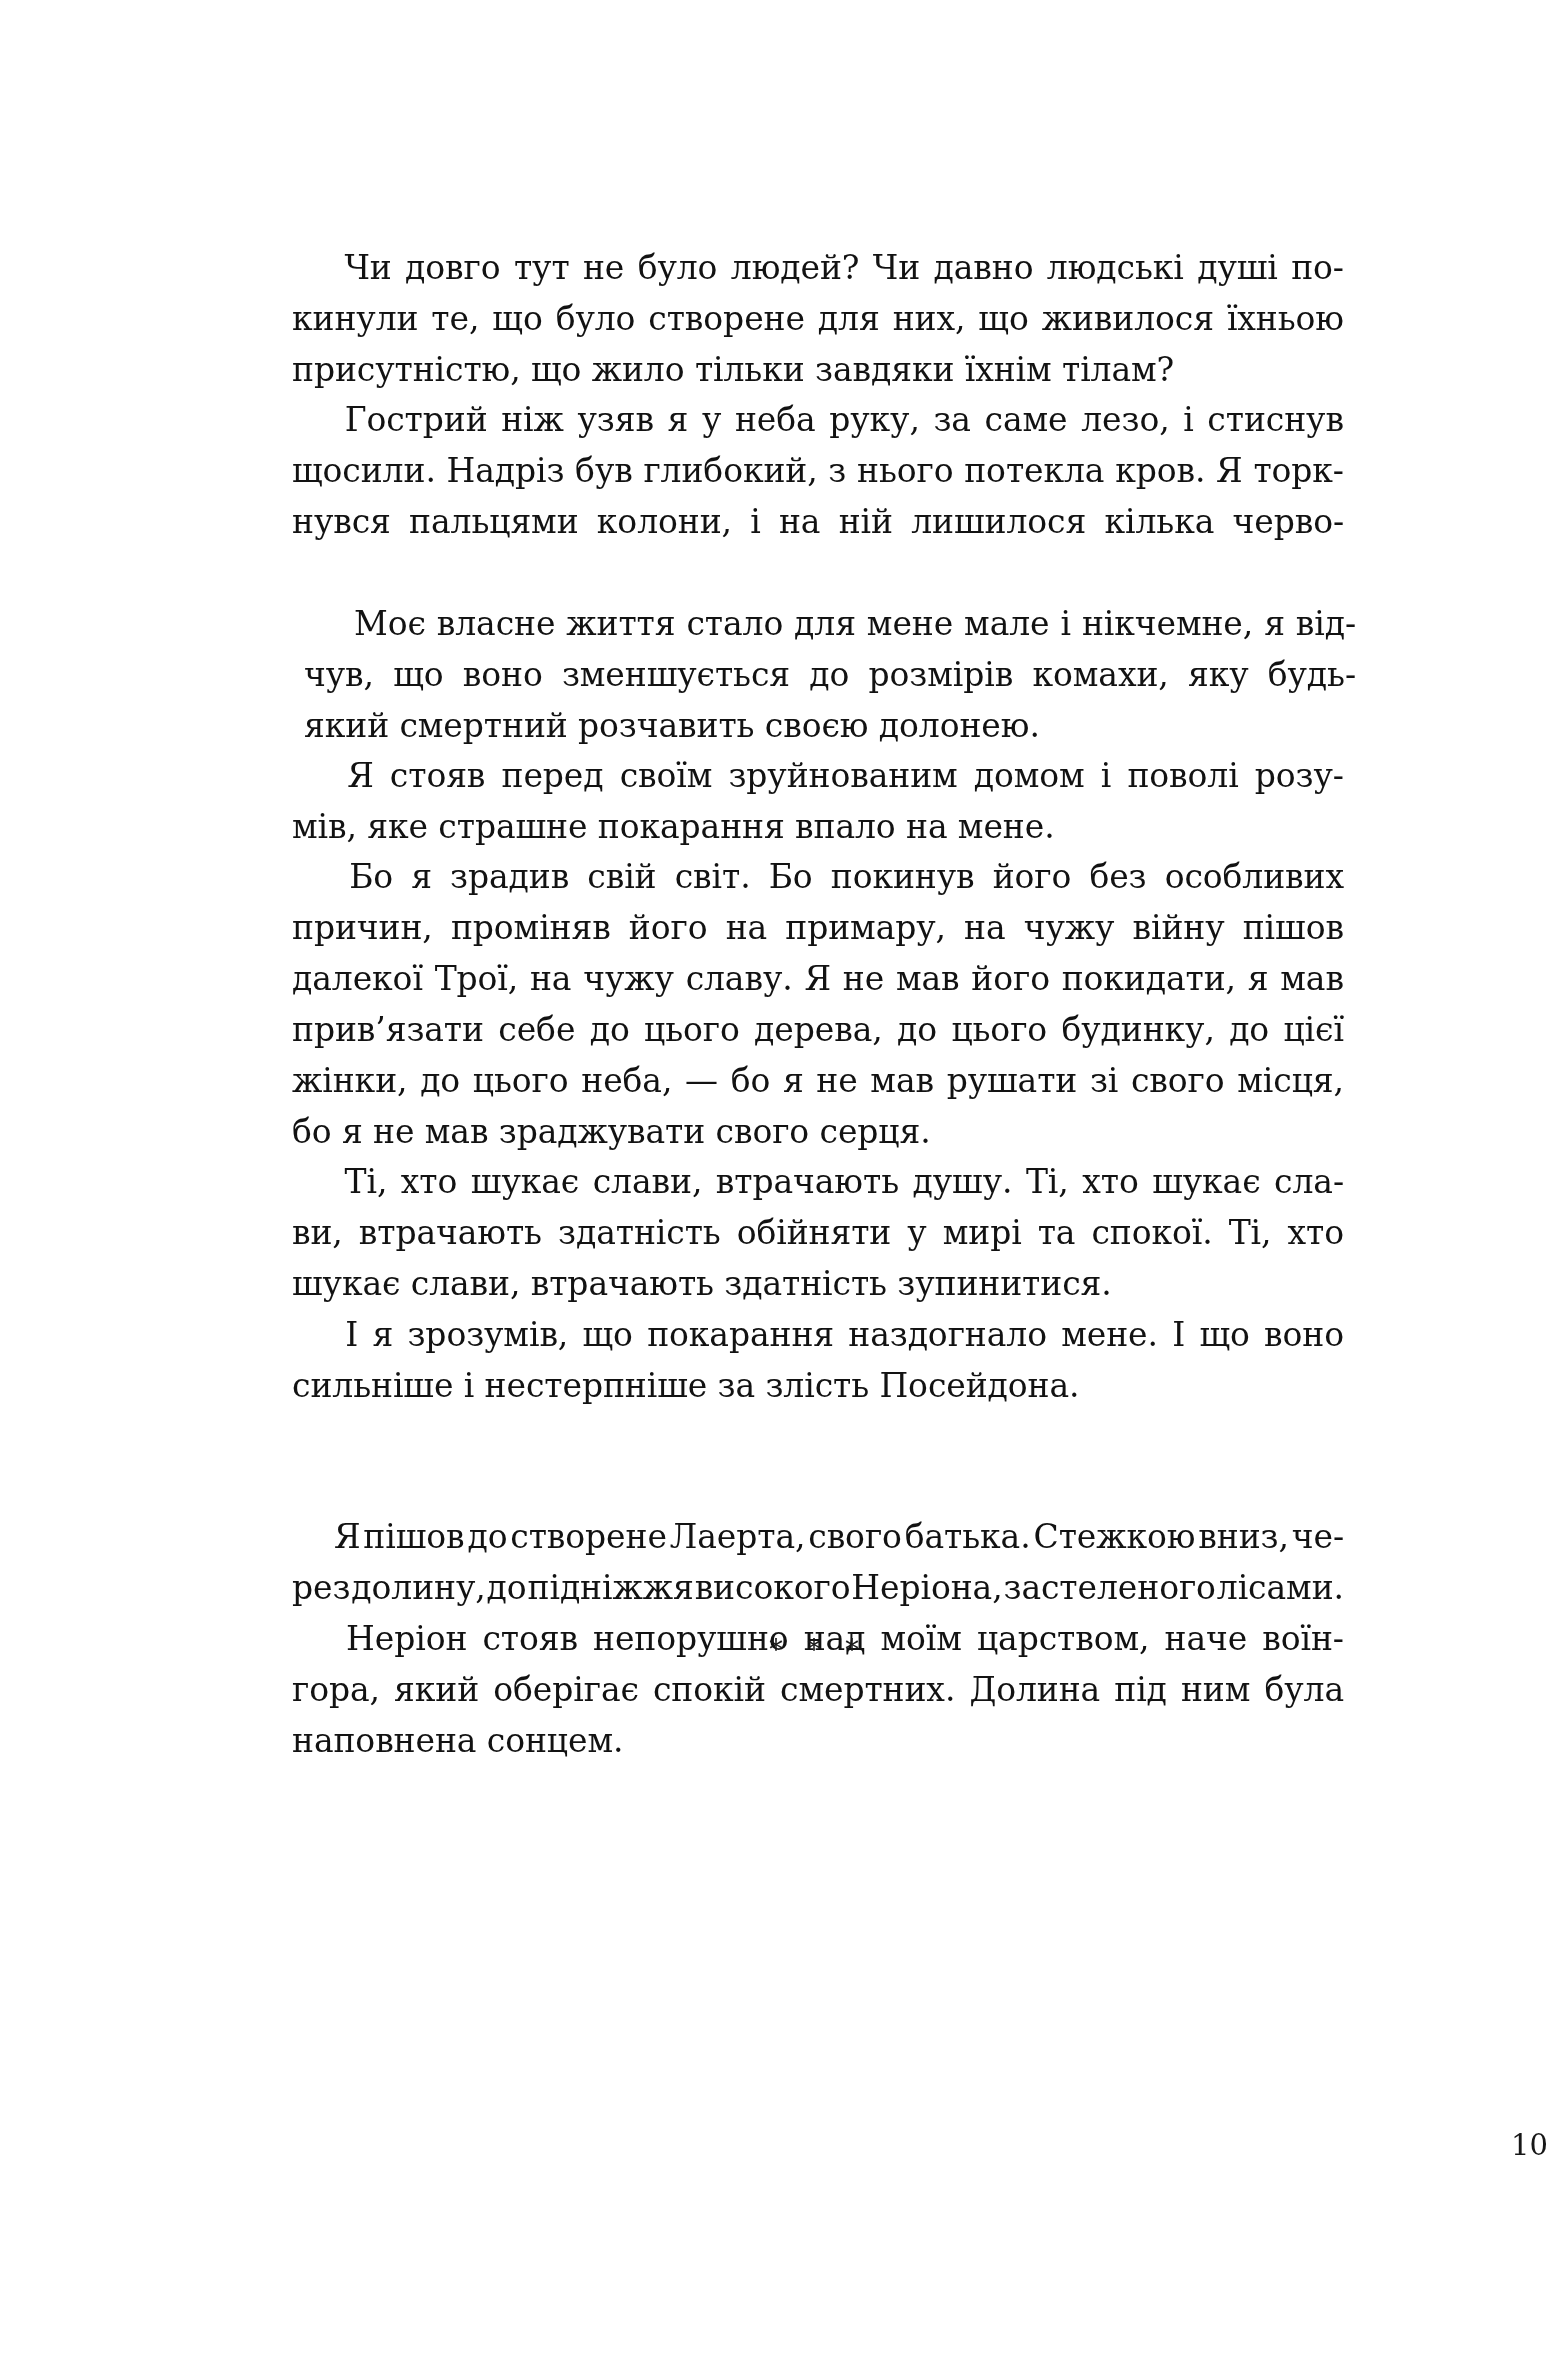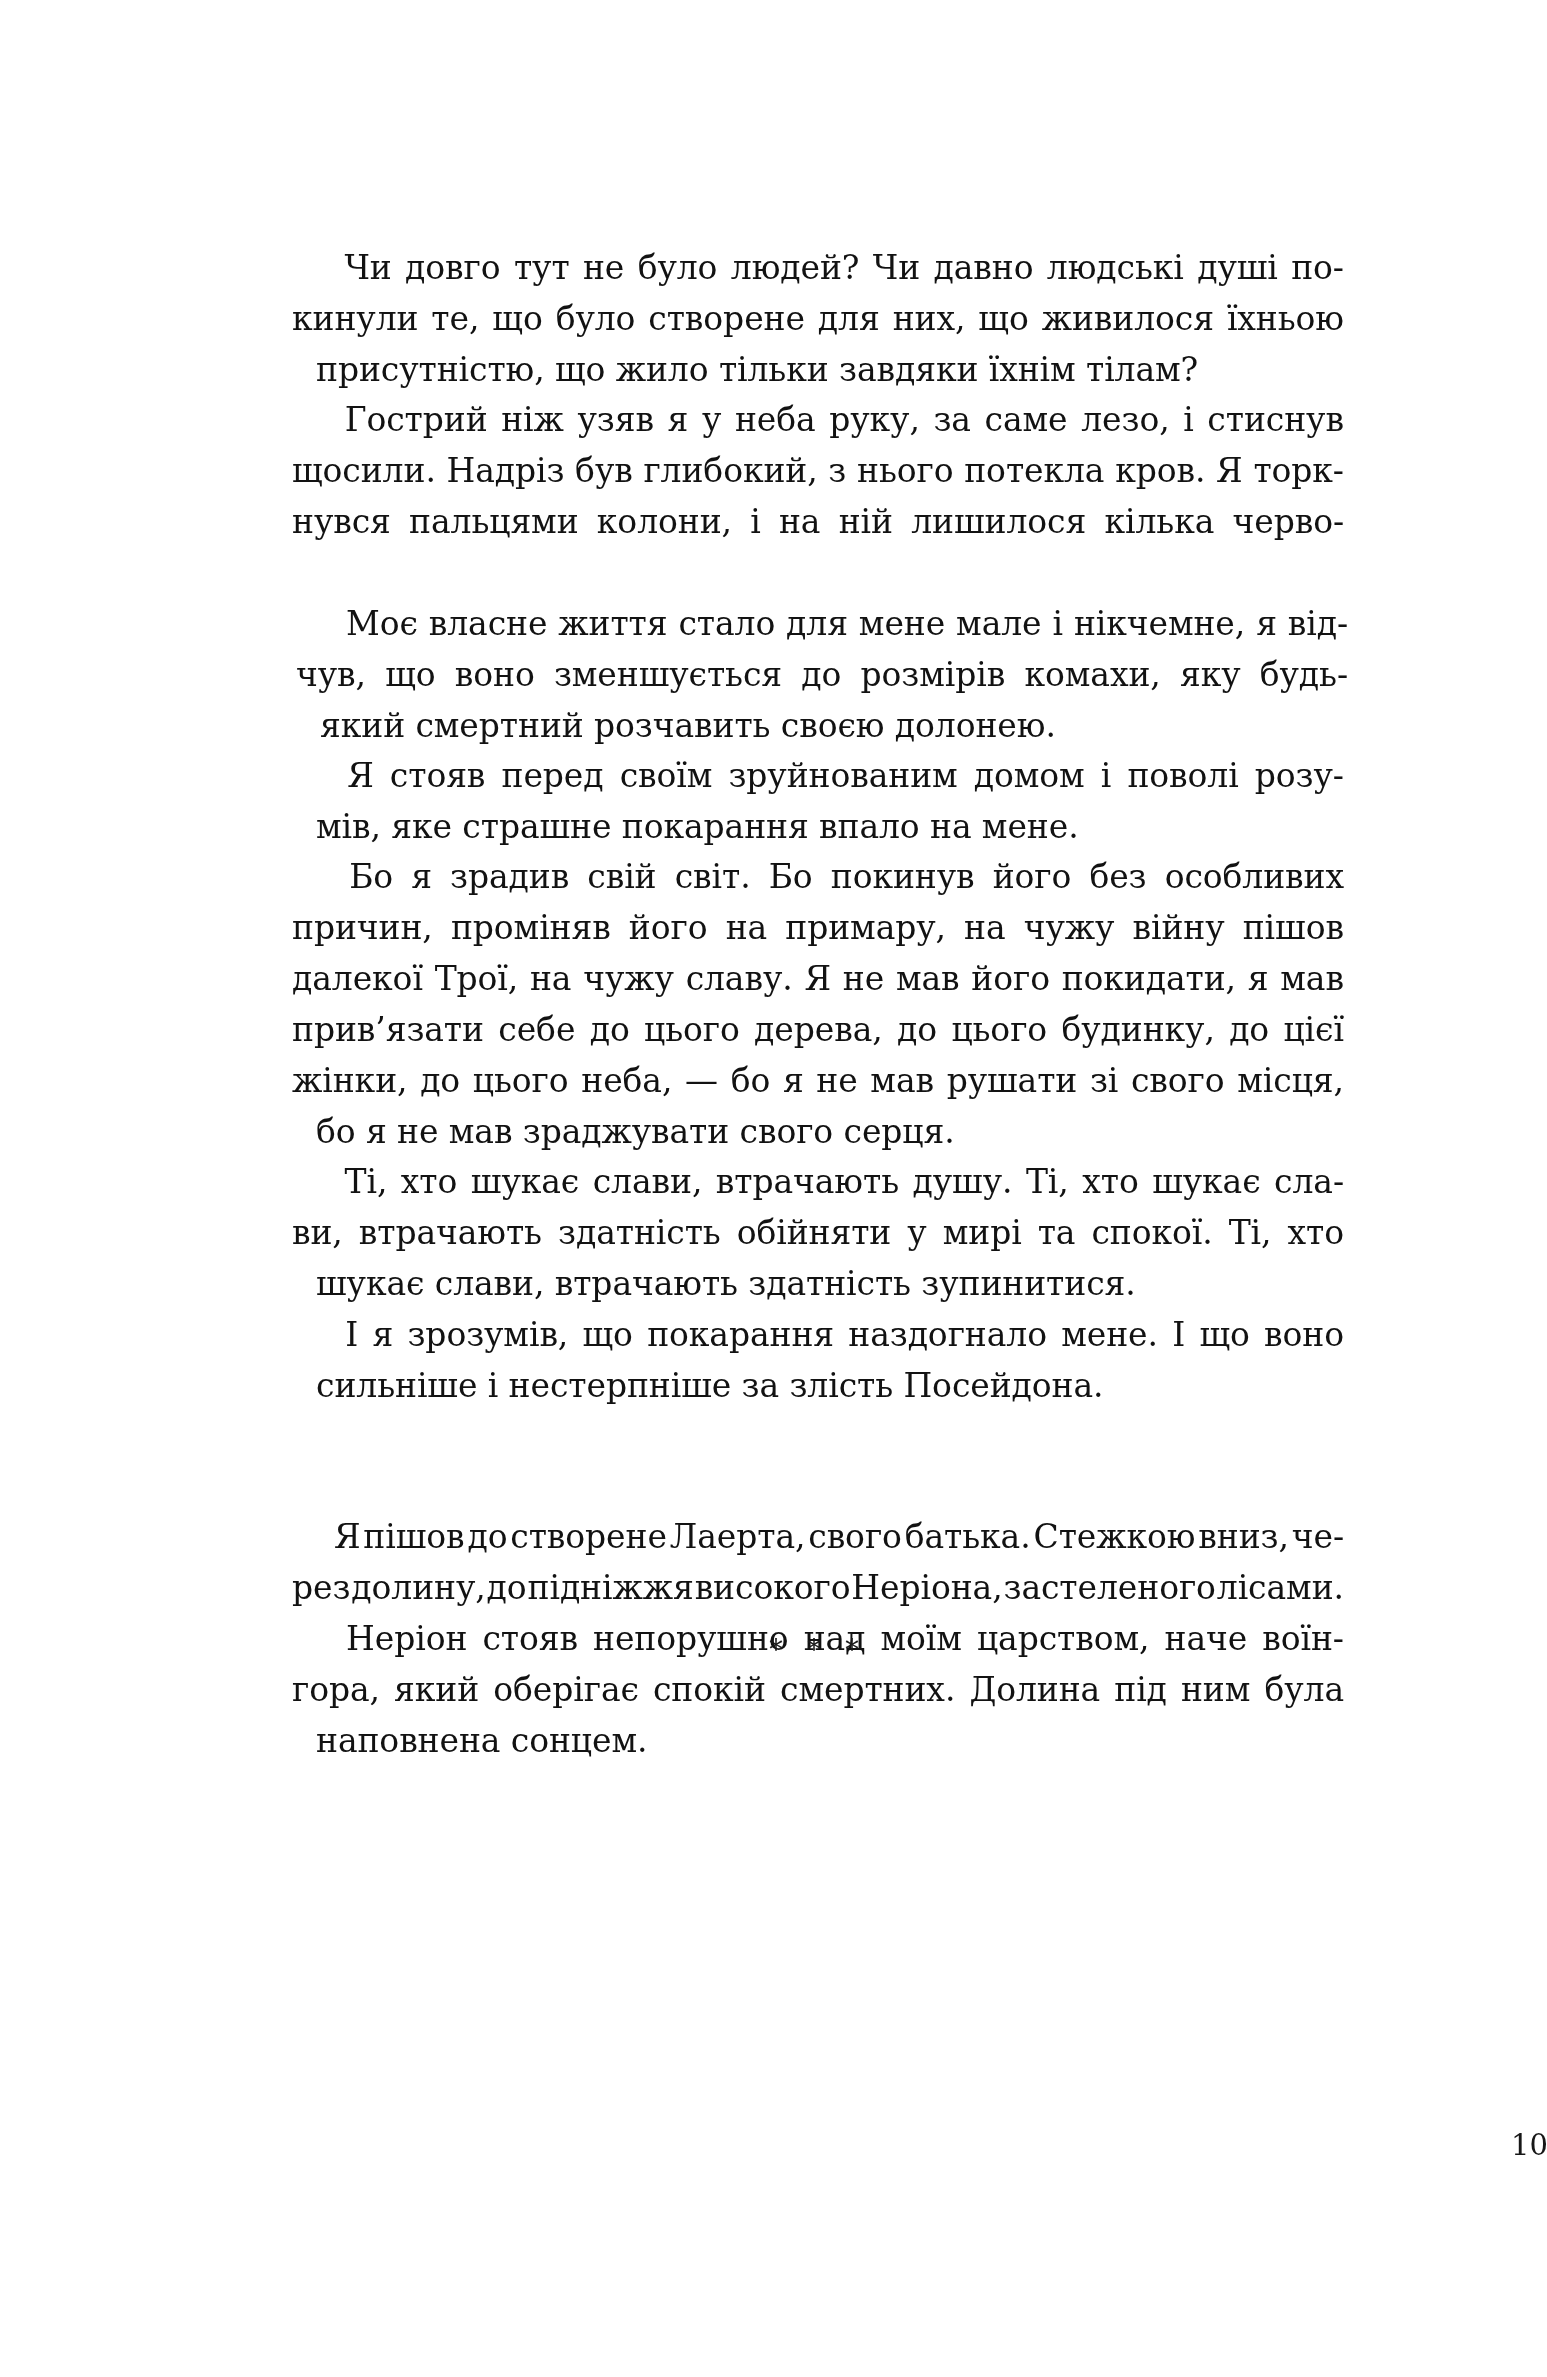--- a/index.html
+++ b/index.html
@@ -52,21 +52,20 @@
   .line > span.w {
     display: inline-block;
   }
   
   .line.just {
     justify-content: space-between;
   }
   
   .line.last {
     justify-content: flex-start;
-    margin-left: 24px;
   }
   
   .indent {
     display: inline-block;
     width: 39px;
     flex: none;
   }
 
   
   .divider {
@@ -100,21 +99,21 @@
       <div class="para" style="position: absolute; left: 0px; width: 100%; top: 0px;">
         <div class="line just"><span class="indent"></span><span class="w">Чи</span><span class="w">довго</span><span class="w">тут</span><span class="w">не</span><span class="w">було</span><span class="w">людей?</span><span class="w">Чи</span><span class="w">давно</span><span class="w">людські</span><span class="w">душі</span><span class="w">по-</span></div>
         <div class="line just"><span class="w">кинули</span><span class="w">те,</span><span class="w">що</span><span class="w">було</span><span class="w">створене</span><span class="w">для</span><span class="w">них,</span><span class="w">що</span><span class="w">живилося</span><span class="w">їхньою</span></div>
         <div class="line last"><span class="w">присутністю, що жило тільки завдяки їхнім тілам?</span></div>
       </div>
       <div class="para" style="position: absolute; left: 0px; width: 100%; top: 152px;">
         <div class="line just"><span class="indent"></span><span class="w">Гострий</span><span class="w">ніж</span><span class="w">узяв</span><span class="w">я</span><span class="w">у</span><span class="w">неба</span><span class="w">руку,</span><span class="w">за</span><span class="w">саме</span><span class="w">лезо,</span><span class="w">і</span><span class="w">стиснув</span></div>
         <div class="line just"><span class="w">щосили.</span><span class="w">Надріз</span><span class="w">був</span><span class="w">глибокий,</span><span class="w">з</span><span class="w">нього</span><span class="w">потекла</span><span class="w">кров.</span><span class="w">Я</span><span class="w">торк-</span></div>
         <div class="line just"><span class="w">нувся</span><span class="w">пальцями</span><span class="w">колони,</span><span class="w">і</span><span class="w">на</span><span class="w">ній</span><span class="w">лишилося</span><span class="w">кілька</span><span class="w">черво-</span></div>
       </div>
-      <div class="para" style="position: absolute; left: 4px; width: 100%; top: 356px;">
+      <div class="para" style="position: absolute; left: 12px; width: 100%; top: 356px;">
         <div class="line just"><span class="indent"></span><span class="w">Моє</span><span class="w">власне</span><span class="w">життя</span><span class="w">стало</span><span class="w">для</span><span class="w">мене</span><span class="w">мале</span><span class="w">і</span><span class="w">нікчемне,</span><span class="w">я</span><span class="w">від-</span></div>
         <div class="line just"><span class="w">чув,</span><span class="w">що</span><span class="w">воно</span><span class="w">зменшується</span><span class="w">до</span><span class="w">розмірів</span><span class="w">комахи,</span><span class="w">яку</span><span class="w">будь-</span></div>
         <div class="line last"><span class="w">який смертний розчавить своєю долонею.</span></div>
       </div>
       <div class="para" style="position: absolute; left: 0px; width: 100%; top: 508px;">
         <div class="line just"><span class="indent"></span><span class="w">Я</span><span class="w">стояв</span><span class="w">перед</span><span class="w">своїм</span><span class="w">зруйнованим</span><span class="w">домом</span><span class="w">і</span><span class="w">поволі</span><span class="w">розу-</span></div>
         <div class="line last"><span class="w">мів, яке страшне покарання впало на мене.</span></div>
       </div>
       <div class="para" style="position: absolute; left: 0px; width: 100%; top: 609px;">
         <div class="line just"><span class="indent"></span><span class="w">Бо</span><span class="w">я</span><span class="w">зрадив</span><span class="w">свій</span><span class="w">світ.</span><span class="w">Бо</span><span class="w">покинув</span><span class="w">його</span><span class="w">без</span><span class="w">особливих</span></div>

